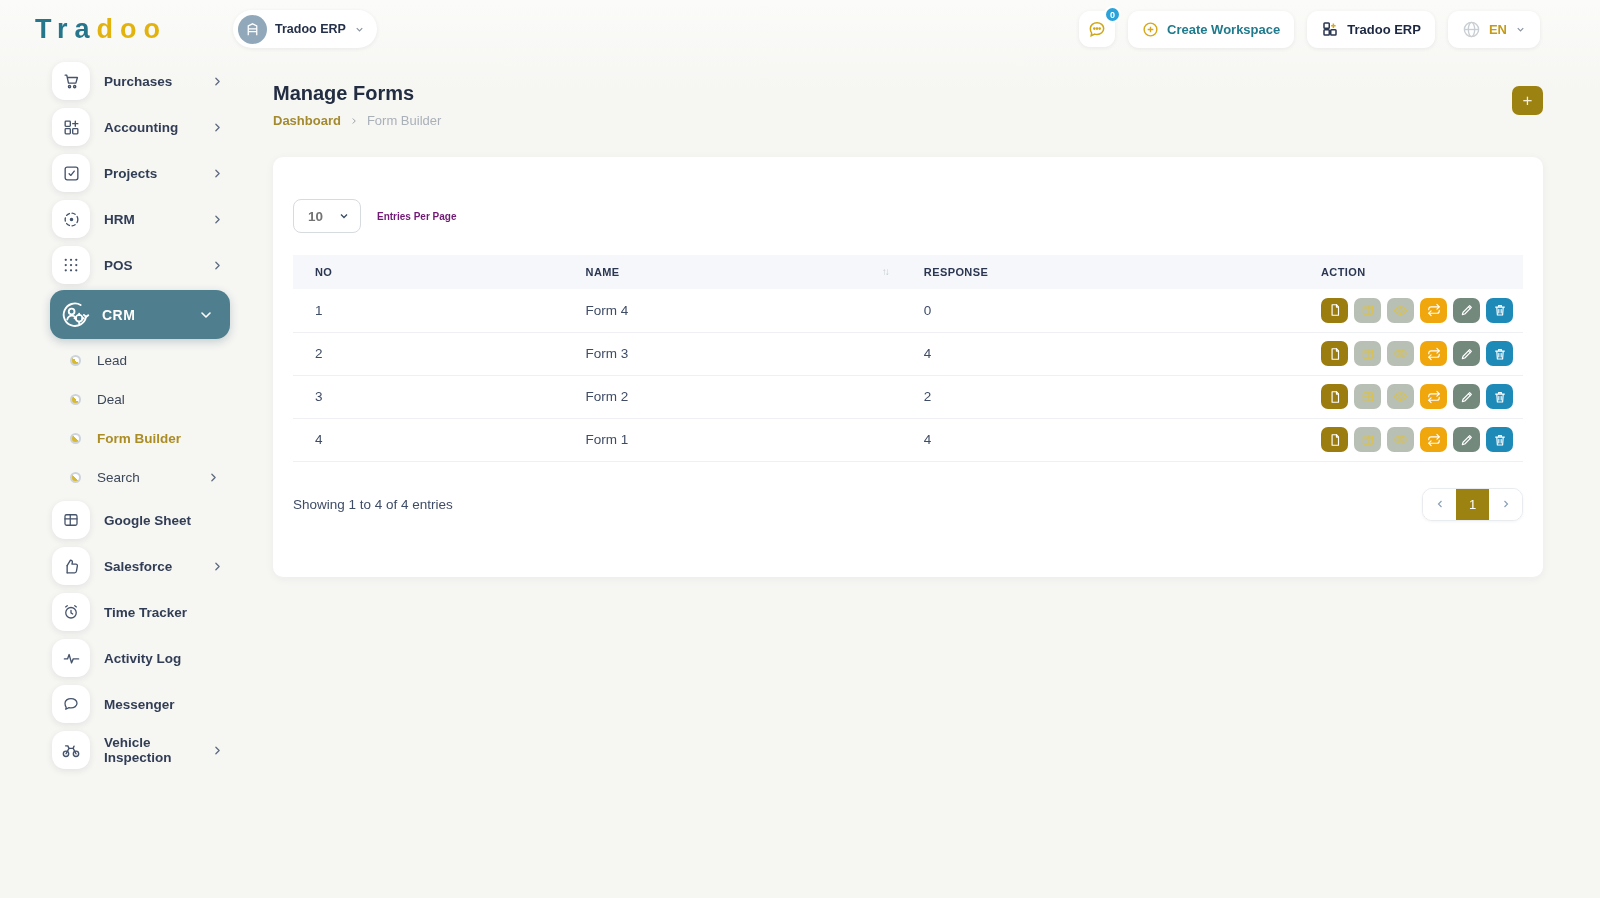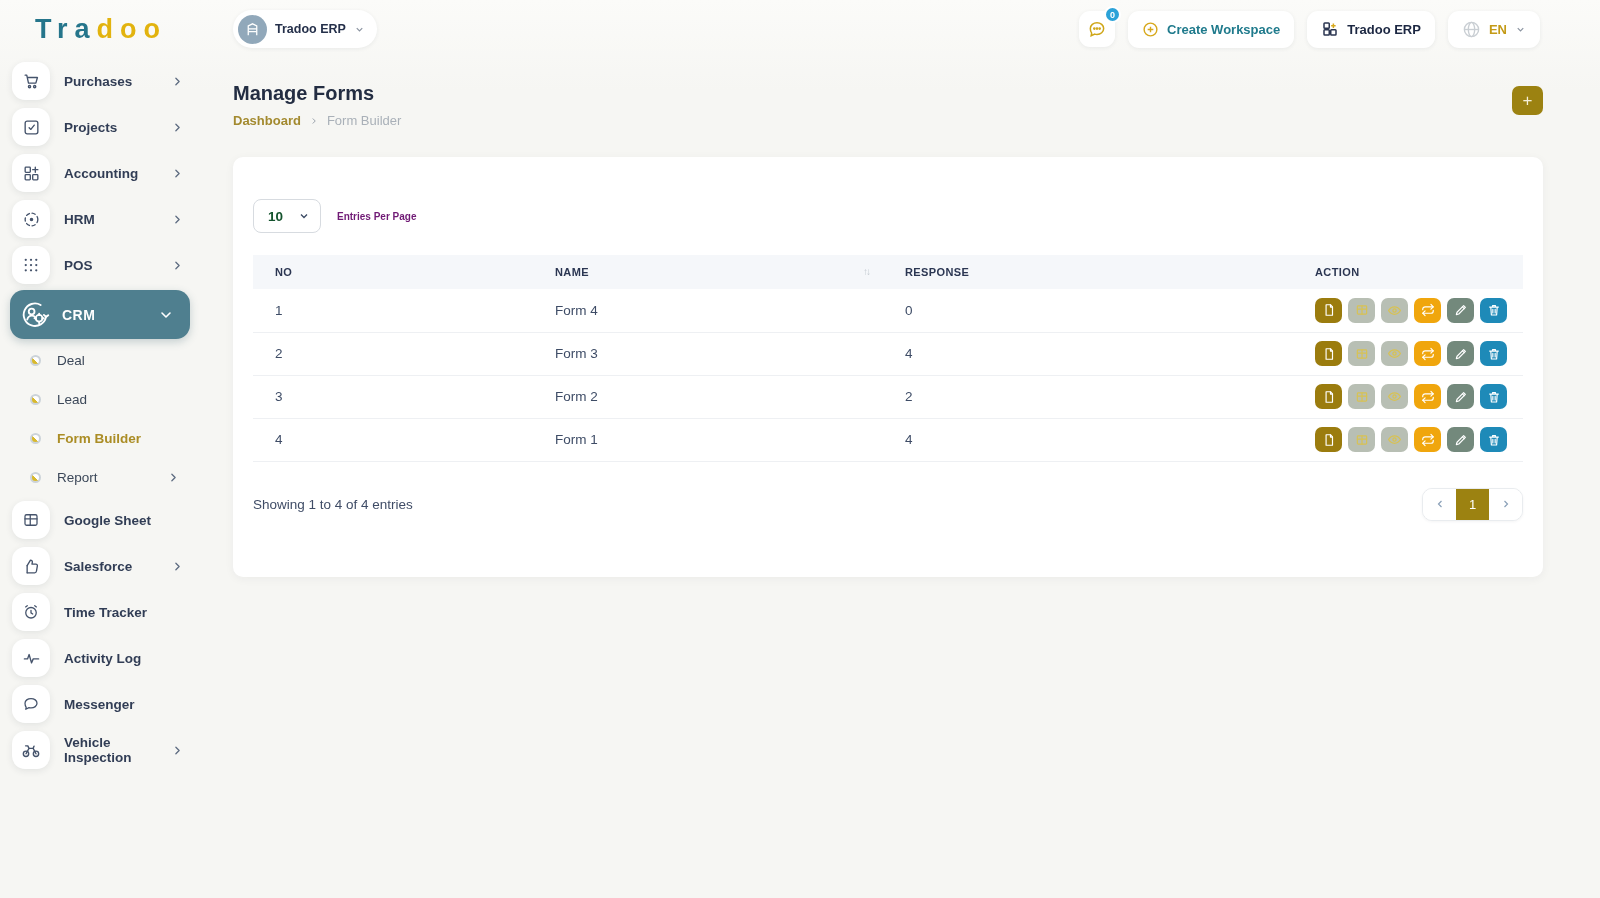--- a/index.html
+++ b/index.html
@@ -29,21 +29,21 @@
     box-shadow:0 1px 4px rgba(25,39,60,.07); font-family:inherit; }
   .chat-btn { width:36px; height:36px; padding:0; justify-content:center; position:relative; }
   .chat-badge { position:absolute; top:-5px; right:-6px; width:17px; height:17px; border-radius:50%;
     background:#2ba2d8; border:2px solid #fff; color:#fff; font-size:9px; font-weight:bold;
     display:flex; align-items:center; justify-content:center; }
   .cw-label { font-size:13px; font-weight:600; color:#1f7a8c; }
   .erp-label { font-size:13px; font-weight:bold; color:#1c2742; }
   .lang-label { font-size:13px; font-weight:bold; color:#c49a16; }
 
   
-  .main-row { flex:1; display:flex; min-height:0; }
+  .main-row { flex:1; display:flex; min-height:0;padding-left:40px; }
 
   
   .sidebar { width:200px; flex:0 0 auto; overflow:hidden; padding-top:0; }
   .side-item { display:flex; align-items:center; cursor:pointer; }
   .side-item.main { height:46px; padding:0 16px 0 12px; gap:14px; }
   .icon-box { width:38px; height:38px; background:#fff; border-radius:13px; flex:0 0 auto;
     display:flex; align-items:center; justify-content:center; color:#45536b;
     box-shadow:0 2px 7px rgba(30,40,60,.09); }
   .side-label { font-size:13.5px; font-weight:600; color:#313d55; flex:1; }
   .side-chev { color:#5d6b80; display:flex; }
@@ -71,21 +71,21 @@
     color:#f5efd8; font-size:17px; cursor:pointer; margin-top:4px;
     display:flex; align-items:center; justify-content:center; }
 
   .card { margin-top:29px; background:#fff; border-radius:10px; min-height:420px;
     box-shadow:0 2px 10px rgba(30,40,60,.05); padding:42px 20px 24px 20px; }
 
   .toolbar { display:flex; align-items:center; }
   .entries-select { width:68px; height:34px; border:1px solid #d7dbe0; border-radius:8px;
     background:#fff; display:flex; align-items:center; justify-content:space-between;
     padding:0 10px 0 14px; cursor:pointer; }
-  .entries-select .val { font-size:13.5px; color:#14532d; font-weight:600; }
+  .entries-select .val { font-size:13.5px; color:#737373; font-weight:600; }
   .entries-label { margin-left:16px; font-size:10px; font-weight:600; color:#701a75; }
   .toolbar-right { margin-left:auto; display:flex; align-items:center; gap:8px; }
   .tool-ic-btn { width:27px; height:26px; border:none; border-radius:7px; cursor:pointer;
     display:flex; align-items:center; justify-content:center; }
   .tool-download { background:#5d7a6e; color:#eef2ee; }
   .tool-undo { background:#1d88b4; color:#eaf5fa; }
   .tool-refresh { background:#b9c0b5; color:#d8c253; }
   .search-box { margin-left:20px; width:158px; height:35px; border:1px solid #d9dde2;
     border-radius:7px; padding:0 12px; font-size:13px; color:#37455f; font-family:inherit; outline:none; }
   .search-box::placeholder { color:#94a0ab; }
@@ -210,44 +210,44 @@
             <span class="side-chev ic">
               <svg width="13" height="13" viewBox="0 0 24 24" fill="none" stroke="currentColor" stroke-width="2.4" stroke-linecap="round" stroke-linejoin="round">
                 <path d="M9 6l6 6-6 6"></path>
               </svg>
             </span>
           </div>
           <div class="side-item main">
             <span class="icon-box">
               <span class="ic">
                 <svg width="19" height="19" viewBox="0 0 24 24" fill="none" stroke="currentColor" stroke-width="1.7" stroke-linecap="round" stroke-linejoin="round">
-                  <rect x="4" y="4" width="16" height="16" rx="2.5"></rect>
-                  <path d="M9 12.2l2.2 2.2L15.5 9"></path>
-                </svg>
-              </span>
-            </span>
-            <span class="side-label">Projects</span>
-            <span class="side-chev ic">
-              <svg width="13" height="13" viewBox="0 0 24 24" fill="none" stroke="currentColor" stroke-width="2.4" stroke-linecap="round" stroke-linejoin="round">
-                <path d="M9 6l6 6-6 6"></path>
-              </svg>
-            </span>
-          </div>
-          <div class="side-item main">
-            <span class="icon-box">
-              <span class="ic">
-                <svg width="19" height="19" viewBox="0 0 24 24" fill="none" stroke="currentColor" stroke-width="1.7" stroke-linecap="round" stroke-linejoin="round">
                   <rect x="4" y="4" width="6.5" height="6.5" rx="1"></rect>
                   <rect x="4" y="13.5" width="6.5" height="6.5" rx="1"></rect>
                   <rect x="13.5" y="13.5" width="6.5" height="6.5" rx="1"></rect>
                   <path d="M16.8 4v6.5M13.5 7.2H20"></path>
                 </svg>
               </span>
             </span>
             <span class="side-label">Accounting</span>
+            <span class="side-chev ic">
+              <svg width="13" height="13" viewBox="0 0 24 24" fill="none" stroke="currentColor" stroke-width="2.4" stroke-linecap="round" stroke-linejoin="round">
+                <path d="M9 6l6 6-6 6"></path>
+              </svg>
+            </span>
+          </div>
+          <div class="side-item main">
+            <span class="icon-box">
+              <span class="ic">
+                <svg width="19" height="19" viewBox="0 0 24 24" fill="none" stroke="currentColor" stroke-width="1.7" stroke-linecap="round" stroke-linejoin="round">
+                  <rect x="4" y="4" width="16" height="16" rx="2.5"></rect>
+                  <path d="M9 12.2l2.2 2.2L15.5 9"></path>
+                </svg>
+              </span>
+            </span>
+            <span class="side-label">Projects</span>
             <span class="side-chev ic">
               <svg width="13" height="13" viewBox="0 0 24 24" fill="none" stroke="currentColor" stroke-width="2.4" stroke-linecap="round" stroke-linejoin="round">
                 <path d="M9 6l6 6-6 6"></path>
               </svg>
             </span>
           </div>
           <div class="side-item main">
             <span class="icon-box">
               <span class="ic">
                 <svg width="19" height="19" viewBox="0 0 24 24" fill="none" stroke="currentColor" stroke-width="1.7" stroke-linecap="round" stroke-linejoin="round">
@@ -299,33 +299,33 @@
             </span>
             <span class="side-label">CRM</span>
             <span class="side-chev ic">
               <svg width="16" height="16" viewBox="0 0 24 24" fill="none" stroke="currentColor" stroke-width="2.4" stroke-linecap="round" stroke-linejoin="round">
                 <path d="M6 9l6 6 6-6"></path>
               </svg>
             </span>
           </div>
           <div class="side-item sub">
             <span class="bullet"></span>
-            <span class="side-label">Deal</span>
+            <span class="side-label">Lead</span>
           </div>
           <div class="side-item sub">
             <span class="bullet"></span>
-            <span class="side-label">Lead</span>
+            <span class="side-label">Deal</span>
           </div>
           <div class="side-item sub active">
             <span class="bullet"></span>
             <span class="side-label">Form Builder</span>
           </div>
           <div class="side-item sub">
             <span class="bullet"></span>
-            <span class="side-label">Report</span>
+            <span class="side-label">Search</span>
             <span class="side-chev ic">
               <svg width="13" height="13" viewBox="0 0 24 24" fill="none" stroke="currentColor" stroke-width="2.4" stroke-linecap="round" stroke-linejoin="round">
                 <path d="M9 6l6 6-6 6"></path>
               </svg>
             </span>
           </div>
           <div class="side-item main">
             <span class="icon-box">
               <span class="ic">
                 <svg width="18" height="18" viewBox="0 0 24 24" fill="none" stroke="currentColor" stroke-width="1.7" stroke-linecap="round" stroke-linejoin="round">

